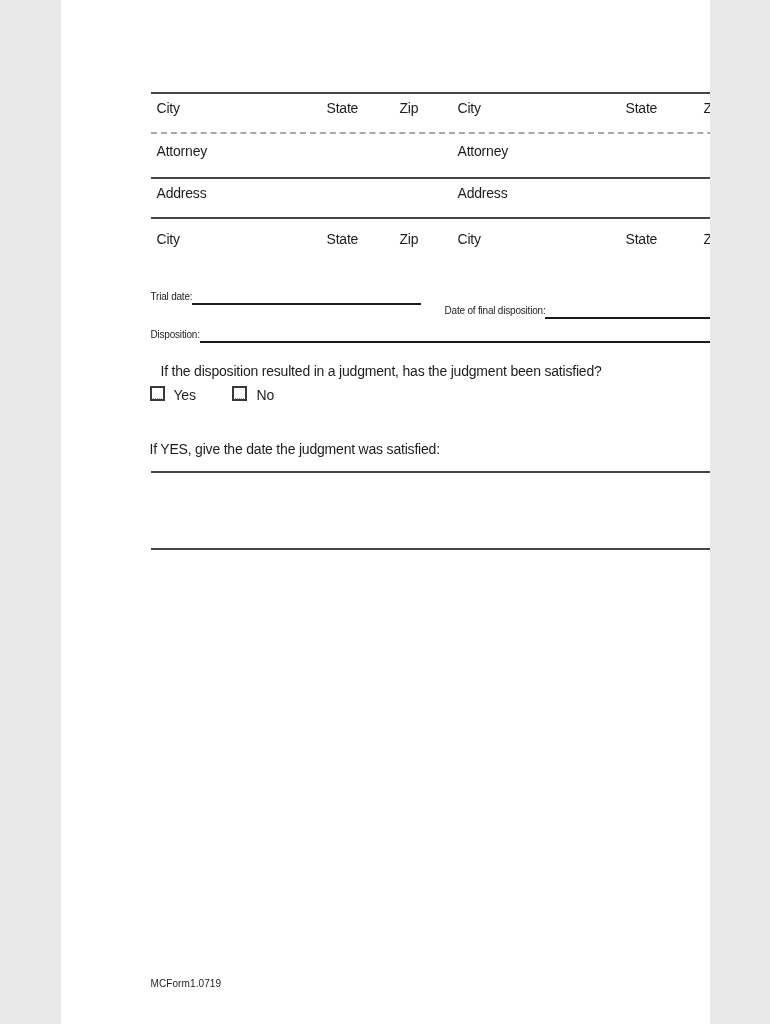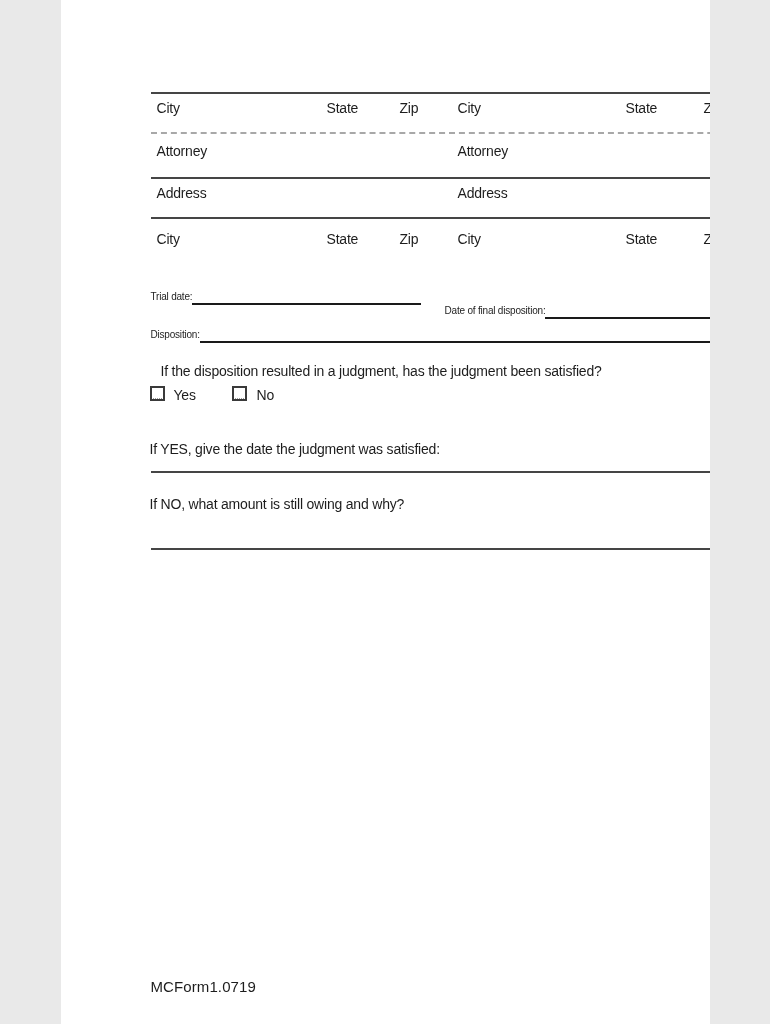--- a/index.html
+++ b/index.html
@@ -60,21 +60,21 @@
     background:#fff;
   }
   .checkbox::after {
     content:"";
     position:absolute;
     left:1px; right:1px; bottom:0;
     border-bottom:1px dotted #9a9a9a;
   }
   .footer-code {
     position:absolute;
-    font-size:15px;
+    font-size:10px;
     letter-spacing:0.1px;
     white-space:nowrap;
   }
 </style>
 </head>
 <body>
 
 <div class="page" style="--page-bg: #ffffff; --text: #1d1d1d; --section-line: #454545; --dashed-line: #a8a8a8; --field-line: #1a1a1a;">
 
   <div class="hline" style="left:90px; top:92px; width:602px;"></div>
@@ -123,18 +123,17 @@
 
   <span class="checkbox" style="left:89px;  top:386px;"></span>
   <span class="lbl" style="left:113px; top:387px;">Yes</span>
 
   <span class="checkbox" style="left:171px; top:386px;"></span>
   <span class="lbl" style="left:196px; top:387px;">No</span>
 
   <span class="lbl" style="left:89px; top:441px;">If YES, give the date the judgment was satisfied:</span>
   <div class="answer-line" style="left:90px; top:471px; width:602px;"></div>
 
-  <span class="lbl" style="left:89px; top:496px;">If NO, what amount is still owing and why?</span>
   <div class="answer-line" style="left:90px; top:548px; width:602px;"></div>
 
   <span class="footer-code" style="left:90px; top:978px;">MCForm1.0719</span>
 
 </div>
 
 </body></html>

